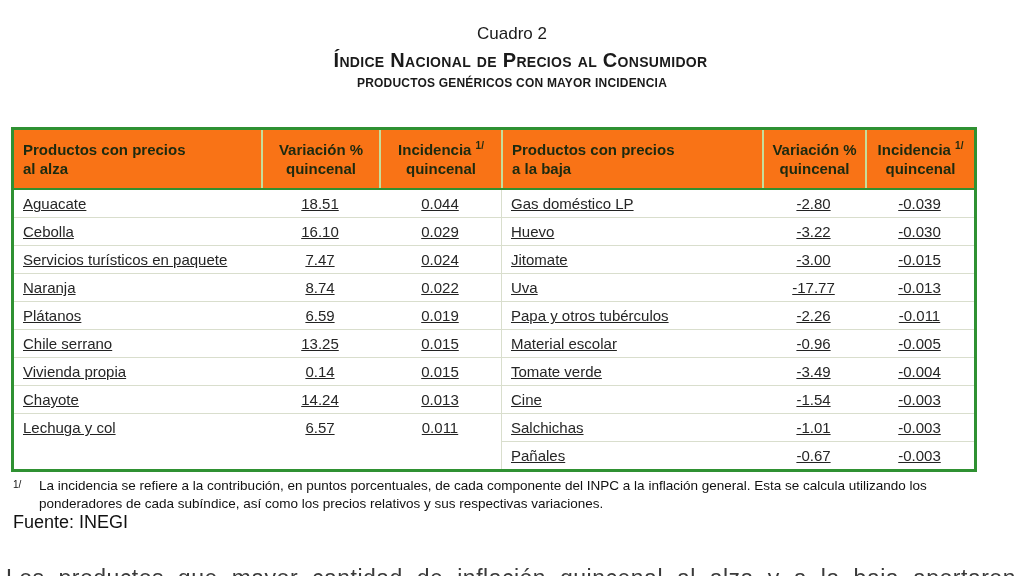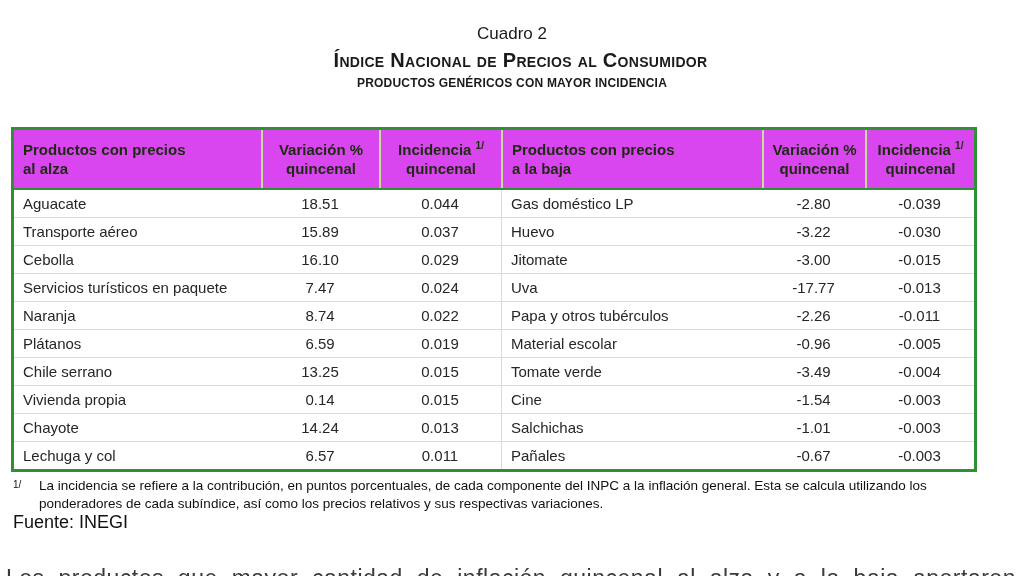--- a/index.html
+++ b/index.html
@@ -11,31 +11,31 @@
   .titles { position:absolute; top:24px; left:0; width:100%; text-align:center; color:#1a1a1a; }
   .t1 { font-size:17px; font-weight:normal; margin-bottom:5px; }
   .t2 { font-size:20px; font-weight:bold; font-variant:small-caps; letter-spacing:0.3px; margin-bottom:4px;margin-left:17px; }
   .t3 { font-size:12px; font-weight:bold; letter-spacing:0.2px; margin-bottom:4px; }
   .t4 { font-size:15px; font-weight:bold; letter-spacing:0.2px;margin-top:35px; }
   .t4 .year { font-size:19px; }
 
   
   .inpc-table { position:absolute; left:11px; top:127px; width:966px;
                 border:3px solid #2f9132; background:#fff; }
-  .thead { display:flex; background:#d946ef; border-bottom:2px solid #2f9132; color:#1c2a10; }
+  .thead { display:flex; background:#f97316; border-bottom:2px solid #2f9132; color:#1c2a10; }
   .th-half { display:grid; }
   .th-half.left  { grid-template-columns:247px 118px 122px; }
   .th-half.right { grid-template-columns:261px 103px 109px; }
   .th { padding:10px 4px; font-weight:bold; font-size:15px; line-height:1.28; }
   .th.product { text-align:left; padding-left:9px; }
   .th.num { text-align:center; border-left:2px solid #c6de9a; }
   .th.mid-divider { border-left:2px solid #c6de9a; }
   .th sup { font-size:10px; vertical-align:super; line-height:0; }
 
-  .tbody { display:flex; }
+  .tbody { display:flex;text-decoration:underline; }
   .tb-half { }
   .tb-half.right { border-left:1px solid #d9decd; }
   .tr { display:grid; height:28px; align-items:center; border-bottom:1px solid #d9decd;
         font-size:15px; color:#262626; }
   .tb-half.left  .tr { grid-template-columns:247px 118px 122px; }
   .tb-half.right .tr { grid-template-columns:260px 103px 109px; }
   .tr:last-child { border-bottom:none; height:27px; }
   .td.product { padding-left:9px; white-space:nowrap; overflow:hidden; }
   .td.num { text-align:center; }
 
@@ -98,25 +98,20 @@
 
     <div class="tbody">
 
       <div class="tb-half left">
         <div class="tr">
           <div class="td product">Aguacate</div>
           <div class="td num">18.51</div>
           <div class="td num">0.044</div>
         </div>
         <div class="tr">
-          <div class="td product">Transporte aéreo</div>
-          <div class="td num">15.89</div>
-          <div class="td num">0.037</div>
-        </div>
-        <div class="tr">
           <div class="td product">Cebolla</div>
           <div class="td num">16.10</div>
           <div class="td num">0.029</div>
         </div>
         <div class="tr">
           <div class="td product">Servicios turísticos en paquete</div>
           <div class="td num">7.47</div>
           <div class="td num">0.024</div>
         </div>
         <div class="tr">

